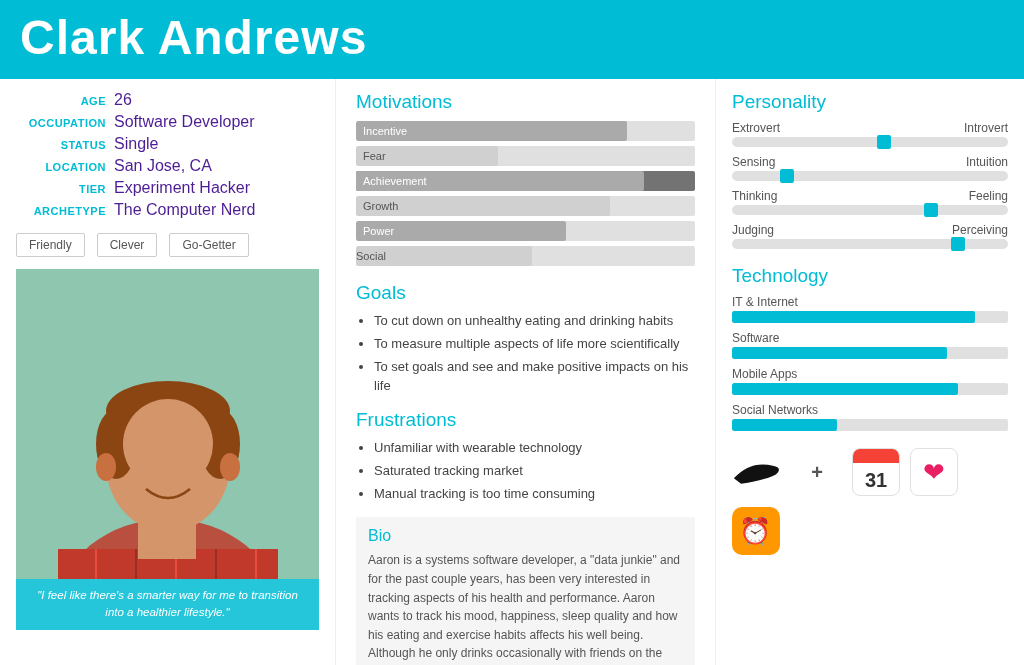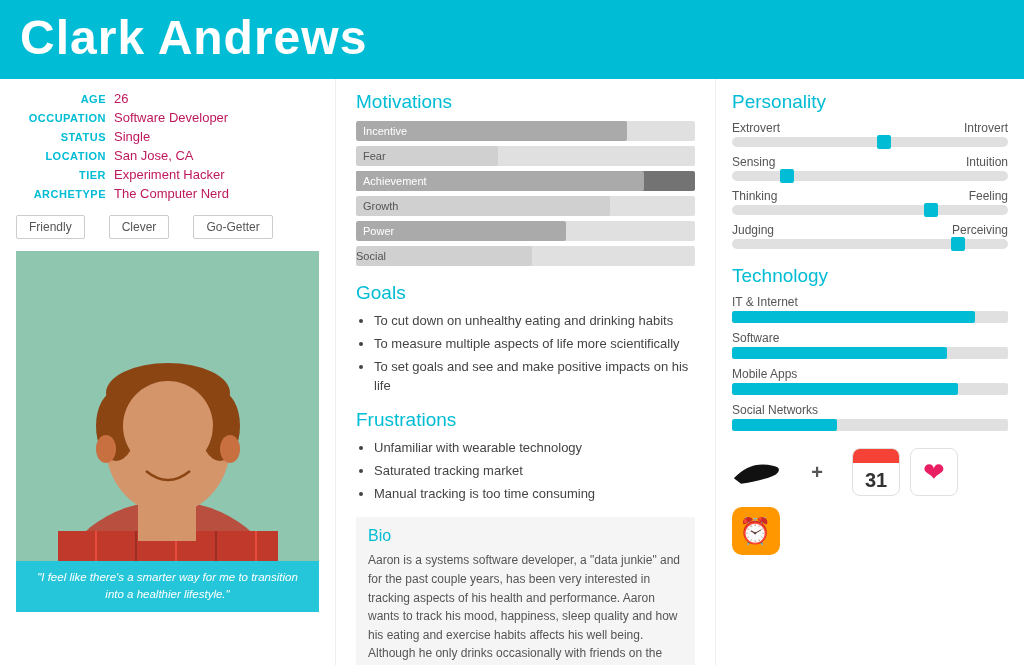--- a/index.html
+++ b/index.html
@@ -45,26 +45,26 @@
     .info-label {
       color: #00bcd4;
       font-size: 11px;
       font-weight: bold;
       text-align: right;
       width: 90px;
       margin-right: 8px;
       letter-spacing: 0.5px;
     }
     .info-value {
-      color: #be185d;
-      font-size: 13px;
+      color: #4c1d95;
+      font-size: 16px;
     }
     .traits {
       display: flex;
-      gap: 24px;
+      gap: 12px;
       margin-bottom: 12px;
     }
     .trait-badge {
       border: 1px solid #ccc;
       padding: 4px 12px;
       font-size: 12px;
       color: #555;
       border-radius: 2px;
     }
     .avatar-container {

